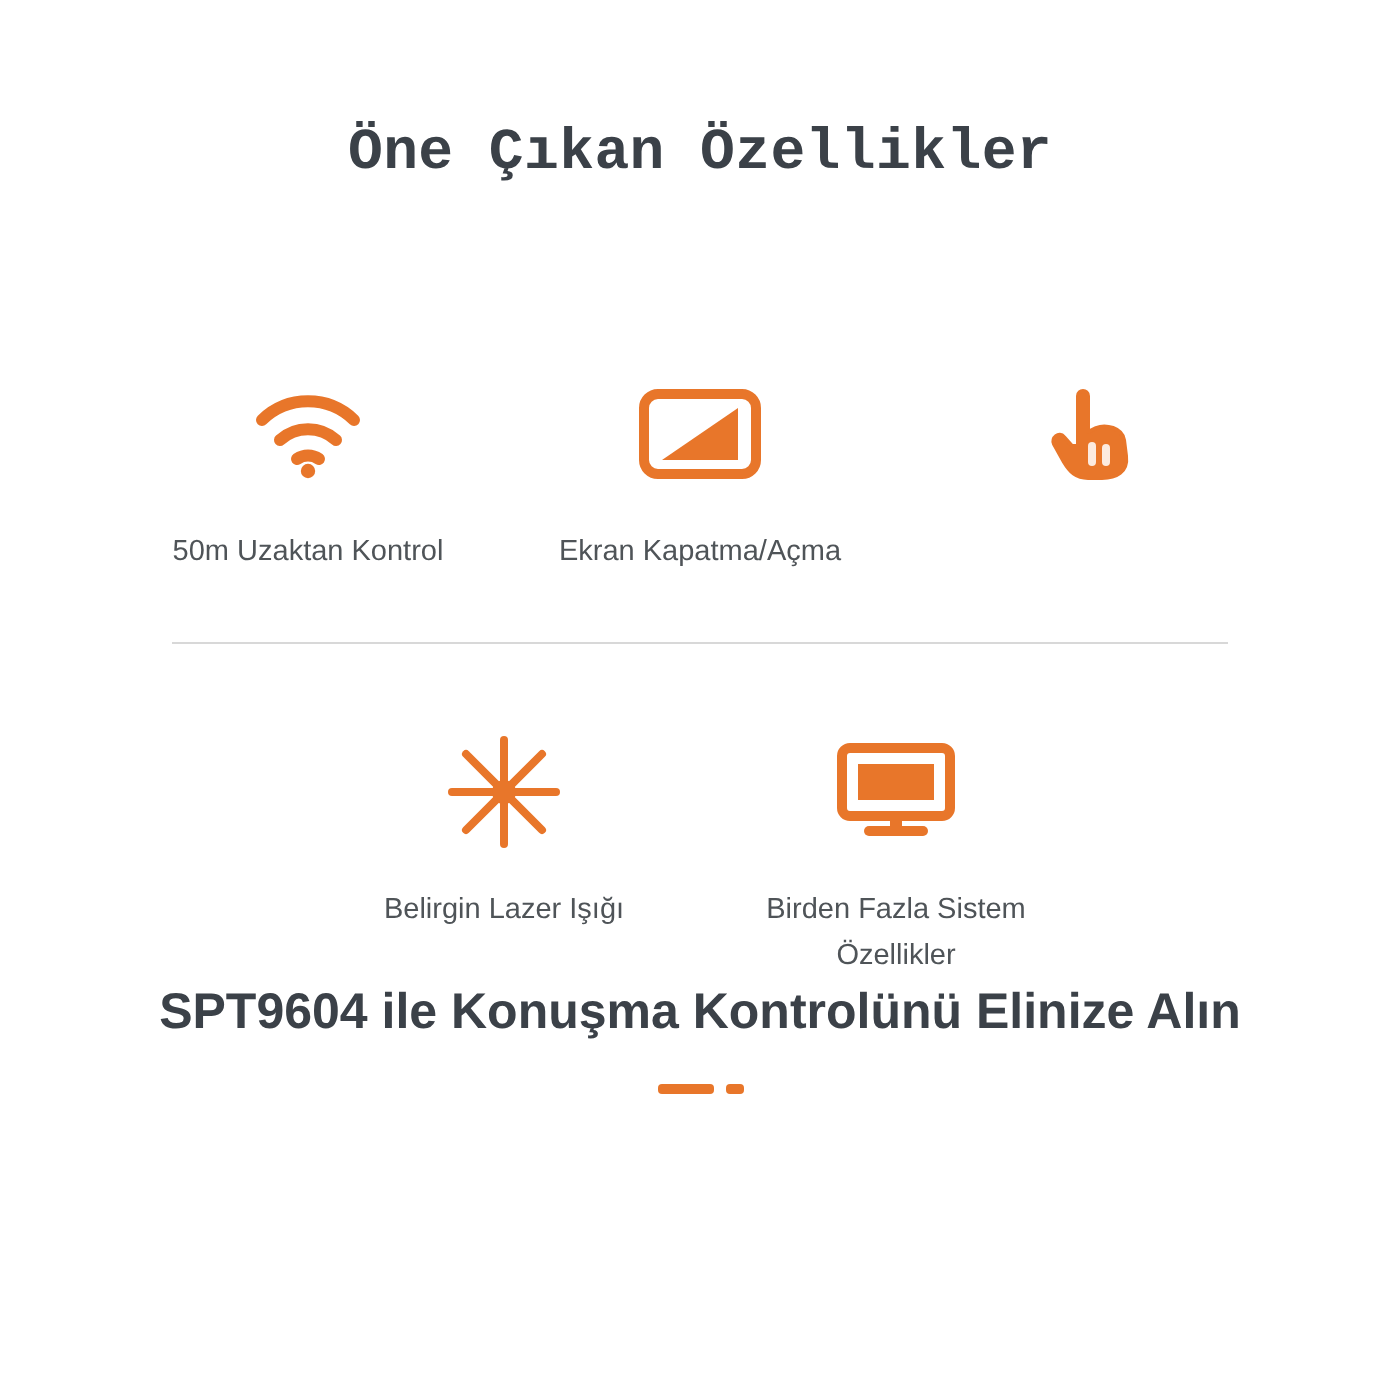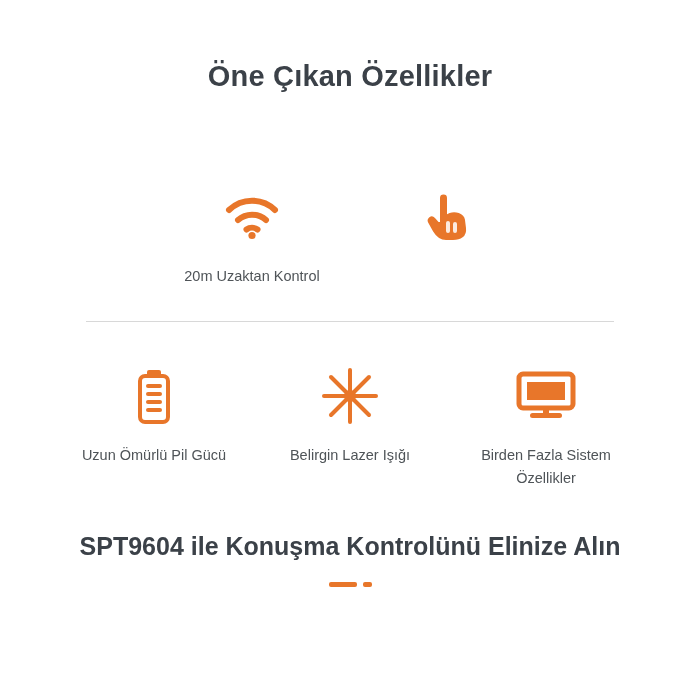--- a/index.html
+++ b/index.html
@@ -21,20 +21,21 @@
     box-sizing: border-box;
   }
   .title {
     text-align: center;
     font-size: 29px;
     font-weight: bold;
     color: #3b4148;
     letter-spacing: 0.2px;
     margin: 0;
     padding-top: 60px;
+    font-family: Liberation Mono, monospace;
   }
   .features {
     margin-top: 92px;
   }
   .row {
     display: flex;
     justify-content: center;
     align-items: flex-start;
   }
   .cell {
@@ -60,21 +61,20 @@
   .divider {
     width: 528px;
     height: 1px;
     background: #d8d8d8;
     margin: 34px auto 0 auto;
   }
   .row2 {
     margin-top: 42px;
   }
   .headline {
-    margin-top: 40px;
     text-align: center;
     font-size: 25px;
     font-weight: bold;
     color: #3b4148;
     line-height: 1.38;
     padding: 0 40px;
   }
   .dashes {
     margin-top: 18px;
     display: flex;
@@ -111,53 +111,49 @@
         <div class="icon-wrap">
           <svg width="56" height="46" viewBox="0 0 56 46">
             <g fill="none" stroke="#e8762a" stroke-width="6" stroke-linecap="round">
               <path d="M5 16 A33 33 0 0 1 51 16"></path>
               <path d="M14 26 A21 21 0 0 1 42 26"></path>
               <path d="M22.5 35.5 A9.5 9.5 0 0 1 33.5 35.5"></path>
             </g>
             <circle cx="28" cy="41.5" r="3.6" fill="#e8762a"></circle>
           </svg>
         </div>
-        <div class="caption">20m Uzaktan Kontrol</div>
+        <div class="caption">50m Uzaktan Kontrol</div>
       </div>
 
+      <div class="cell">
+        <div class="icon-wrap">
+          <svg width="62" height="46" viewBox="0 0 62 46">
+            <rect x="3" y="3" width="56" height="40" rx="7" fill="none" stroke="#e8762a" stroke-width="5"></rect>
+            <path d="M12 36 L50 10 L50 36 Z" fill="#e8762a"></path>
+          </svg>
+        </div>
+        <div class="caption">Ekran Kapatma/Açma</div>
+      </div>
 
       <div class="cell">
         <div class="icon-wrap">
           <svg width="50" height="50" viewBox="0 0 50 50">
             <path d="M18 6 C18 2.7 23 2.7 23 6 L23 24 L27 22 C32 20 40 22 41 28 L42 36 C43 44 37 47 30 47 L23 47 C17 47 14 44 11 39 L6 30 C4.5 27 8.5 23.5 11 26.5 L15 31 L18 31 Z" fill="#e8762a" stroke="#e8762a" stroke-width="2" stroke-linejoin="round"></path>
             <rect x="23" y="29" width="4" height="12" rx="2" fill="#ffffff" opacity="0.85"></rect>
             <rect x="30" y="30" width="4" height="11" rx="2" fill="#ffffff" opacity="0.85"></rect>
           </svg>
         </div>
       </div>
 
     </div>
 
     <div class="divider"></div>
 
     <div class="row row2">
 
-      <div class="cell">
-        <div class="icon-wrap">
-          <svg width="42" height="56" viewBox="0 0 42 56">
-            <rect x="14" y="2" width="14" height="6" rx="2" fill="#e8762a"></rect>
-            <rect x="7" y="8" width="28" height="46" rx="5" fill="none" stroke="#e8762a" stroke-width="4"></rect>
-            <rect x="13" y="16" width="16" height="4" rx="2" fill="#e8762a"></rect>
-            <rect x="13" y="24" width="16" height="4" rx="2" fill="#e8762a"></rect>
-            <rect x="13" y="32" width="16" height="4" rx="2" fill="#e8762a"></rect>
-            <rect x="13" y="40" width="16" height="4" rx="2" fill="#e8762a"></rect>
-          </svg>
-        </div>
-        <div class="caption">Uzun Ömürlü Pil Gücü</div>
-      </div>
 
       <div class="cell">
         <div class="icon-wrap">
           <svg width="58" height="58" viewBox="0 0 58 58">
             <g stroke="#e8762a" stroke-width="4" stroke-linecap="round">
               <line x1="29" y1="3" x2="29" y2="55"></line>
               <line x1="3" y1="29" x2="55" y2="29"></line>
               <line x1="10" y1="10" x2="48" y2="48"></line>
               <line x1="48" y1="10" x2="10" y2="48"></line>
             </g>

